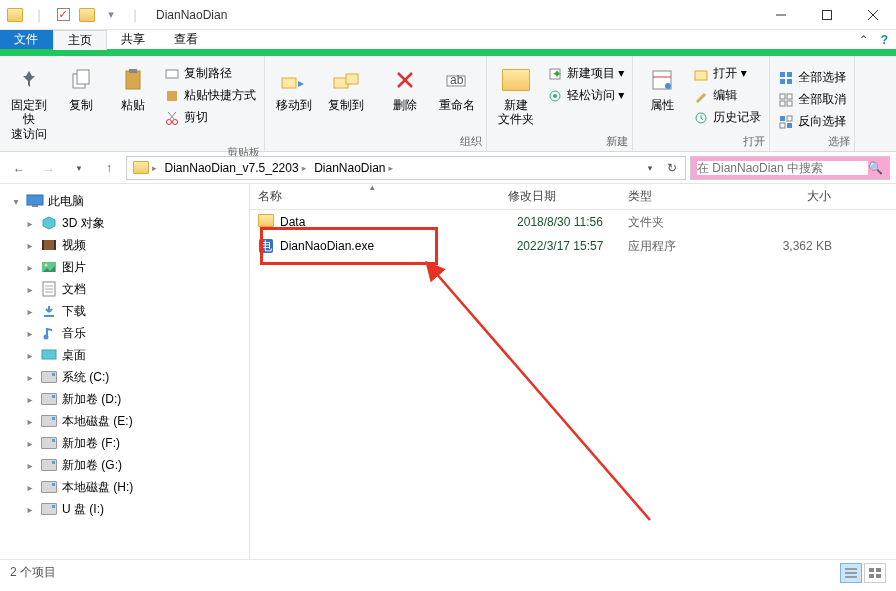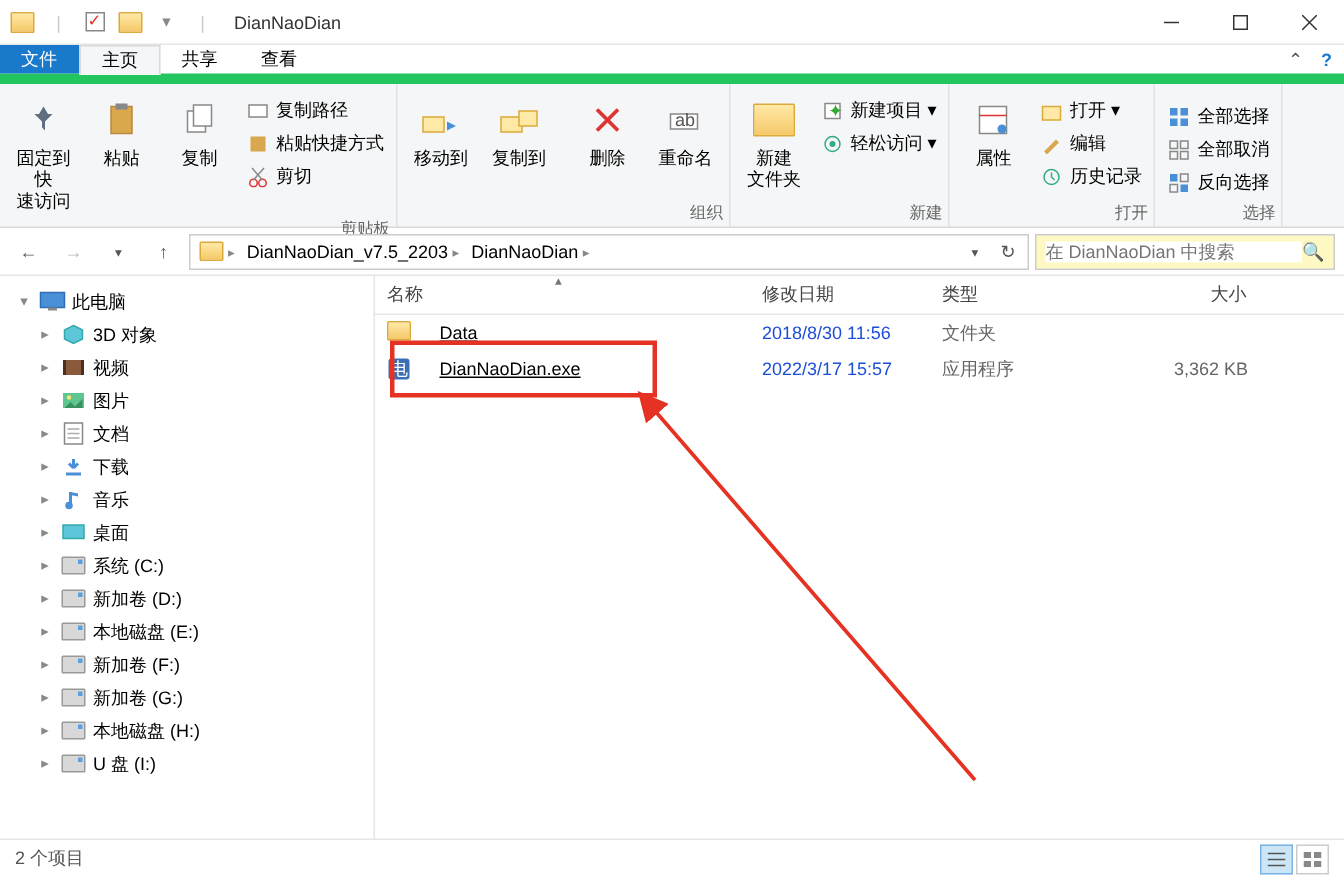--- a/index.html
+++ b/index.html
@@ -27,40 +27,40 @@
 .smallbtn{display:flex;align-items:flex-end;gap:4px;padding:1px 4px;white-space:nowrap;}
 .smallbtn .ic{width:16px;height:16px;display:flex;align-items:center;justify-content:center;}
 .addrbar{height:32px;border-bottom:1px solid #e5e5e5;display:flex;align-items:center;padding:3px 6px;gap:4px;}
 .navbtn{width:26px;height:26px;display:flex;align-items:center;justify-content:center;color:#555;border-radius:2px;}
 .navbtn.disabled{color:#bbb;}
 .addrfield{flex:1;height:24px;border:1px solid #ccc;display:flex;align-items:center;padding:0 2px;background:#fff;}
 .crumb{padding:0 4px;display:flex;align-items:center;gap:3px;height:100%;}
 .crumb-sep{color:#888;font-size:9px;}
 .addr-end{margin-left:auto;display:flex;}
 .addr-endbtn{width:22px;height:22px;display:flex;align-items:center;justify-content:center;color:#555;}
-.searchfield{width:200px;height:24px;border:1px solid #ccc;display:flex;align-items:center;padding:0 6px;background:#fef9c3;}
+.searchfield{width:200px;height:24px;border:1px solid #ccc;display:flex;align-items:center;padding:0 6px;background:#f9a8d4;}
 .searchfield input{border:none;outline:none;flex:1;font-size:12px;color:#666;}
 .content{display:flex;height:375px;}
 .tree{width:250px;border-right:1px solid #e5e5e5;overflow:auto;padding:6px 0;}
 .tree-item{display:flex;align-items:center;gap:4px;padding:2px 0 2px 10px;height:22px;}
 .tree-chev{width:12px;color:#888;font-size:10px;text-align:center;}
 .tree-ic{width:18px;height:16px;display:flex;align-items:center;justify-content:center;}
 .filelist{flex:1;display:flex;flex-direction:column;}
 .cols{display:flex;border-bottom:1px solid #e5e5e5;height:26px;align-items:center;color:#444;position:relative;}
 .col{padding:0 8px;border-right:1px solid transparent;}
 .col-name{width:250px;}
 .col-date{width:120px;}
 .col-type{width:120px;}
 .col-size{width:100px;text-align:right;}
 .sort-ind{position:absolute;left:120px;top:-2px;color:#777;font-size:9px;}
 .rows{flex:1;position:relative;}
 .row{display:flex;align-items:center;height:24px;}
 .row .c{padding:0 8px;}
-.row .c-name{width:250px;display:flex;align-items:center;gap:19px;text-decoration:underline;}
-.row .c-date{width:120px;color:#1d4ed8;}
+.row .c-name{width:250px;display:flex;align-items:center;gap:6px;}
+.row .c-date{width:120px;color:#14532d;text-align:center;}
 .row .c-type{width:120px;color:#666;}
 .row .c-size{width:100px;text-align:right;color:#666;}
 .row-ic{width:16px;height:16px;}
 .redbox{position:absolute;border:3px solid #e53223;pointer-events:none;}
 .arrow-svg{position:absolute;pointer-events:none;}
 .status{height:26px;border-top:1px solid #e5e5e5;display:flex;align-items:center;padding:0 10px;color:#555;gap:16px;}
 .status-views{margin-left:auto;display:flex;gap:2px;}
 .view-btn{width:22px;height:20px;border:1px solid #ccc;display:flex;align-items:center;justify-content:center;}
 .view-btn.active{background:#cde6f7;border-color:#7bb4e3;}
 .chk{width:13px;height:13px;border:1px solid #888;background:#fff;display:inline-flex;align-items:center;justify-content:center;}
@@ -128,34 +128,34 @@
             <svg width="24" height="24">
               <path d="M12 3l3 5h3l-5 5v6l-2-2v-4l-5-5h3z" fill="#5f6f7f"></path>
             </svg>
           </div>
           <div class="lbl" style="white-space:pre-line">固定到快
 速访问</div>
         </div>
       <div class="bigbtn">
           <div class="ic">
             <svg width="24" height="24">
+              <rect x="4" y="6" width="12" height="14" fill="#fff" stroke="#888"></rect>
+              <rect x="8" y="2" width="12" height="14" fill="#fff" stroke="#888"></rect>
+            </svg>
+          </div>
+          <div class="lbl">复制</div>
+        </div>
+      <div class="bigbtn">
+          <div class="ic">
+            <svg width="24" height="24">
               <rect x="5" y="3" width="14" height="18" fill="#d9a84e" stroke="#b8893a"></rect>
               <rect x="8" y="1" width="8" height="4" fill="#888"></rect>
             </svg>
           </div>
           <div class="lbl">粘贴</div>
-        </div>
-      <div class="bigbtn">
-          <div class="ic">
-            <svg width="24" height="24">
-              <rect x="4" y="6" width="12" height="14" fill="#fff" stroke="#888"></rect>
-              <rect x="8" y="2" width="12" height="14" fill="#fff" stroke="#888"></rect>
-            </svg>
-          </div>
-          <div class="lbl">复制</div>
         </div>
       <div class="smallbtns">
         <div class="smallbtn">
             <div class="ic">
               <svg width="14" height="14">
                 <rect x="1" y="3" width="12" height="8" fill="#fff" stroke="#888"></rect>
               </svg>
             </div>
             <span>复制路径</span>
           </div>

